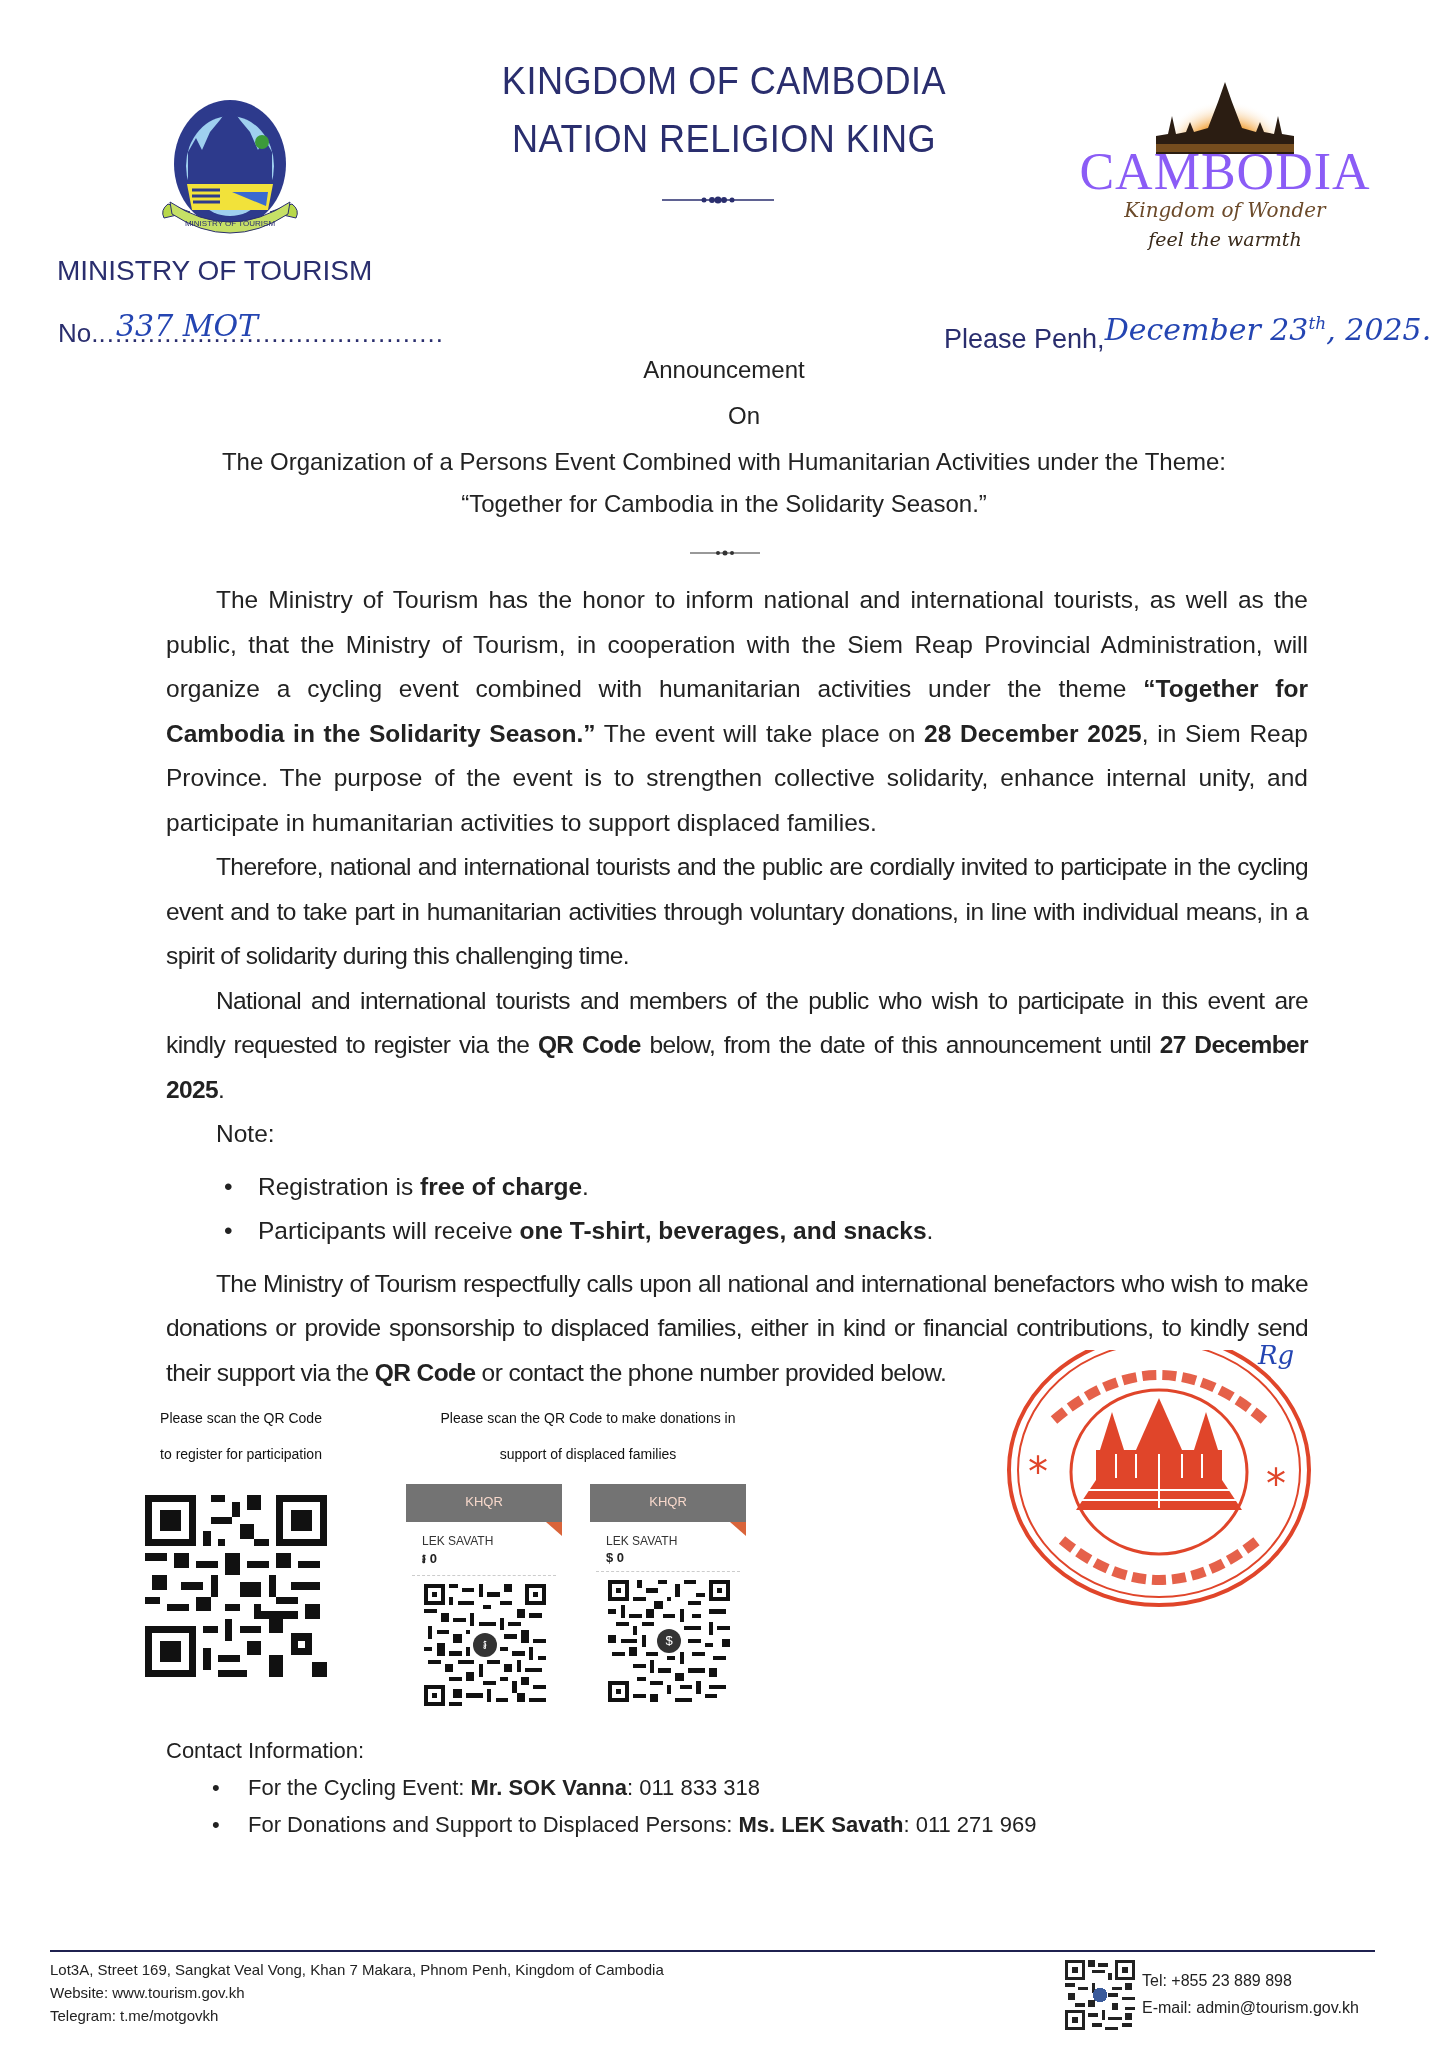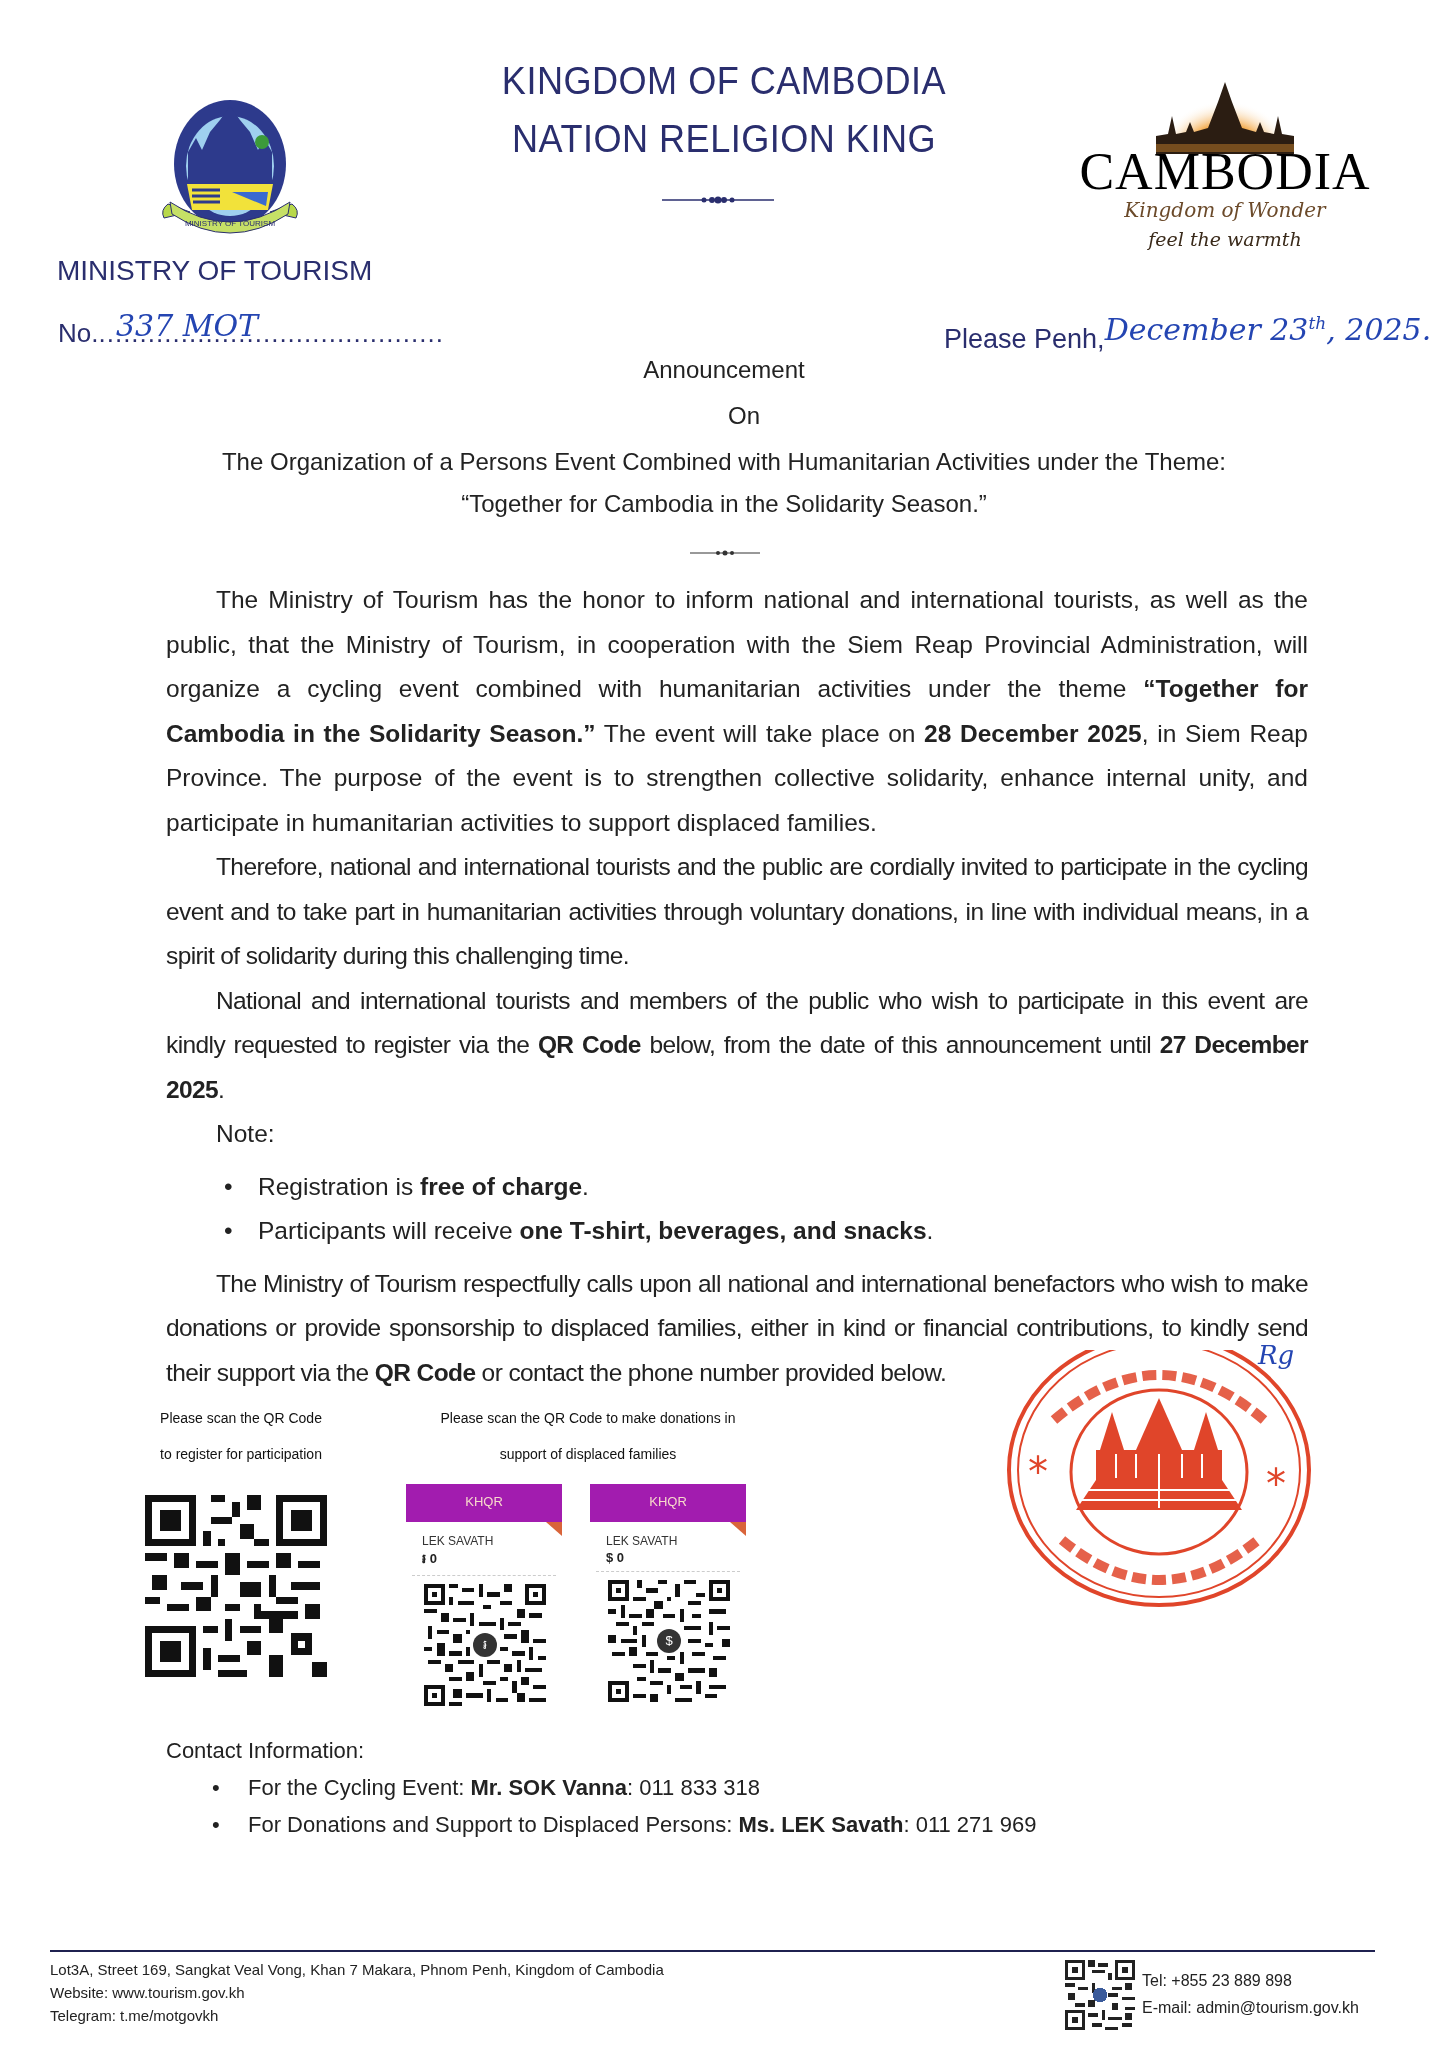--- a/index.html
+++ b/index.html
@@ -19,21 +19,21 @@
   .hand { font-family: "DejaVu Serif", serif; font-style: italic; color: #2445b2; }
   .doc-no .hand { position: absolute; left: 58px; top: -10px; font-size: 30px; }
   .date-line { left: 944px; top: 320px; font-size: 27px; color: #2a2e6e; white-space: nowrap; }
   .date-line .hand { font-size: 30px; position: relative; top: -8px; }
   .date-line sup { font-size: 17px; }
 
   
   .mot-logo { left: 150px; top: 92px; width: 160px; height: 150px; }
   .cam-logo { left: 1070px; top: 74px; width: 310px; height: 190px; }
   .cam-word { left: 1075px; top: 142px; width: 300px; text-align: center; font-family: "Liberation Serif", serif;
-              font-size: 52px; color: #000000; letter-spacing: 1px; }
+              font-size: 52px; color: #8b5cf6; letter-spacing: 1px; }
   .cam-tag1 { left: 1075px; top: 198px; width: 300px; text-align: center; font-family: "DejaVu Serif", serif;
               font-style: italic; font-size: 20px; color: #6b4a2a; }
   .cam-tag2 { left: 1075px; top: 228px; width: 300px; text-align: center; font-family: "DejaVu Serif", serif;
               font-style: italic; font-size: 19px; color: #3a2a1a; }
 
   
   .center-line { left: 0; width: 1448px; text-align: center; font-size: 24px; color: #222; }
   .t-ann { top: 356px; }
   .t-on { top: 402px; padding-left: 20px; }
   .t-org { top: 448px; }
@@ -50,21 +50,21 @@
   .bullets li { position: relative; padding-left: 34px; }
   .bullets li::before { content: "•"; position: absolute; left: 0; top: 0; }
   .sig { position: absolute; color: #2445b2; font-family: "DejaVu Serif", serif; font-style: italic; font-size: 26px; }
 
   
   .qr-cap { font-size: 14px; text-align: center; line-height: 36px; color: #111; }
   .cap1 { left: 126px; top: 1400px; width: 230px; }
   .cap2 { left: 388px; top: 1400px; width: 400px; }
   .qr-main { left: 145px; top: 1495px; width: 182px; height: 182px; }
   .khqr { width: 156px; height: 215px; }
-  .khqr .bar { height: 38px; background: #a21caf; color: #f7d8cb; font-size: 13px; text-align: center; line-height: 36px; position: relative; }
+  .khqr .bar { height: 38px; background: #737373; color: #f7d8cb; font-size: 13px; text-align: center; line-height: 36px; position: relative; }
   .khqr .bar::after { content: ""; position: absolute; right: 0; bottom: -14px; border-left: 16px solid transparent; border-top: 14px solid #d9643a; }
   .khqr .name { font-size: 12px; margin: 12px 0 0 16px; color: #333; }
   .khqr .amt { font-size: 13px; margin: 2px 0 0 16px; font-weight: bold; color: #222; }
   .khqr .sep { border-top: 1px dashed #ccc; margin: 6px 6px 0 6px; }
   .khqr .code { margin: 8px 0 0 18px; width: 122px; height: 122px; position: relative; }
   .khqr .coin { position: absolute; left: 49px; top: 49px; width: 24px; height: 24px; border-radius: 50%; background: #333;
                 color: #fff; font-size: 13px; line-height: 24px; text-align: center; }
   .kq1 { left: 406px; top: 1484px; }
   .kq2 { left: 590px; top: 1484px; }
 

